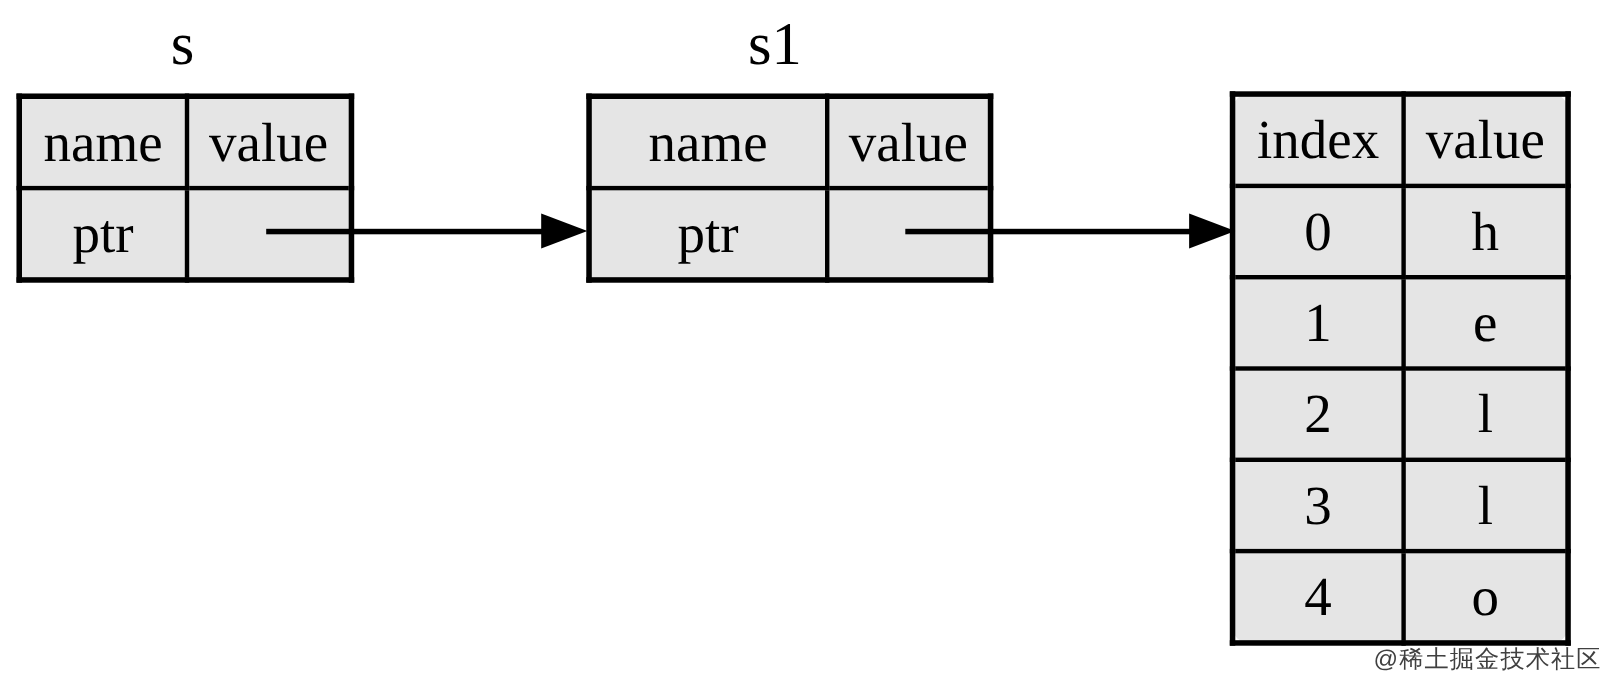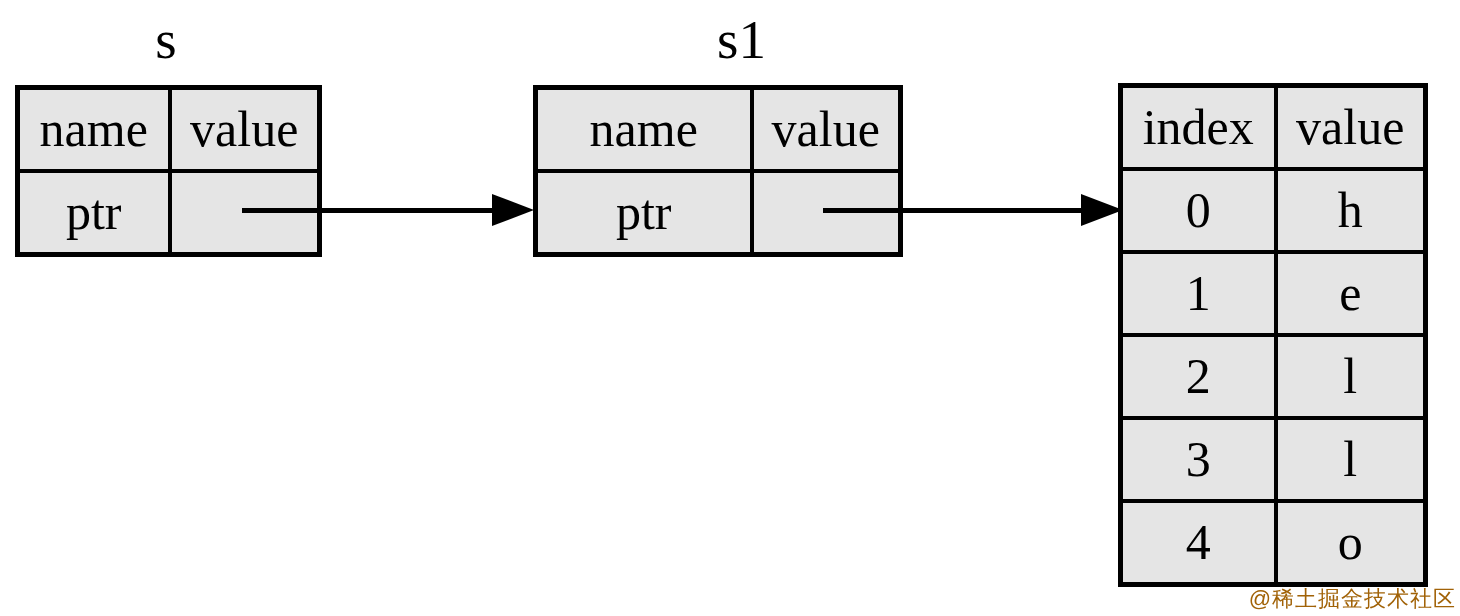--- a/index.html
+++ b/index.html
@@ -51,32 +51,32 @@
     border-top: 16px solid transparent;
     border-bottom: 16px solid transparent;
     border-left: 42px solid #000000;
   }
   .watermark {
     position: absolute;
     right: 4px;
     bottom: 2px;
     font-size: 22px;
     letter-spacing: 1px;
-    color: #a16207;
+    color: #404040;
     font-family: "Liberation Sans", "DejaVu Sans", sans-serif;
   }
 </style>
 </head>
 <body>
 
 <div class="canvas">
 
   <div class="tbl-title" style="left:15px; width:302px;">s</div>
 
-  <div class="tbl-title" style="left:559px; width:365px;">s1</div>
+  <div class="tbl-title" style="left:522px; width:365px;">s1</div>
 
   <table class="memtable" style="left:15px; top:85px; width:302px;">
     <colgroup>
         <col style="width:152px">
         <col style="width:150px">
       </colgroup>
     <tbody>
       <tr>
         <td>name</td>
         <td>value</td>
@@ -98,21 +98,21 @@
         <td>name</td>
         <td>value</td>
       </tr>
       <tr>
         <td>ptr</td>
         <td></td>
       </tr>
     </tbody>
   </table>
 
-  <table class="memtable" style="left:1118px; top:83px; width:305px;">
+  <table class="memtable" style="left:1118px; top:83px; width:305px;border-radius:23px;">
     <colgroup>
         <col style="width:155px">
         <col style="width:150px">
       </colgroup>
     <tbody>
       <tr>
         <td>index</td>
         <td>value</td>
       </tr>
       <tr>

